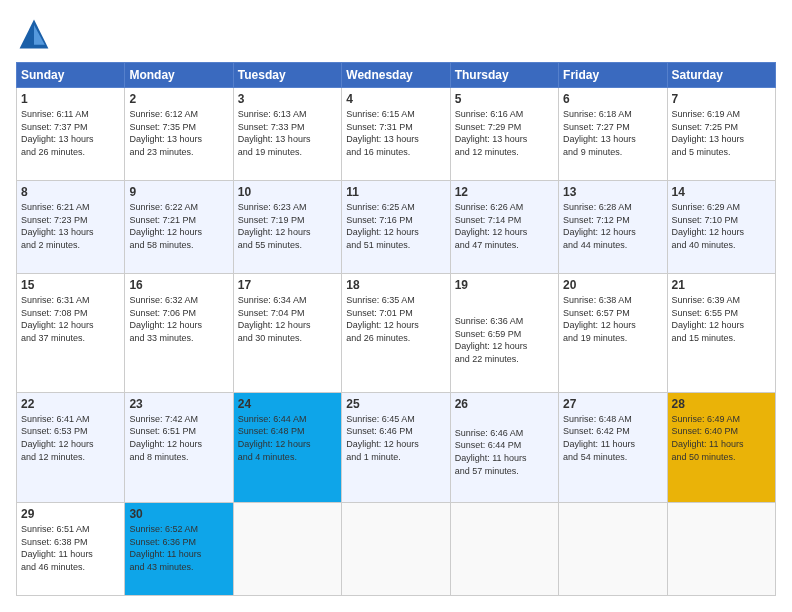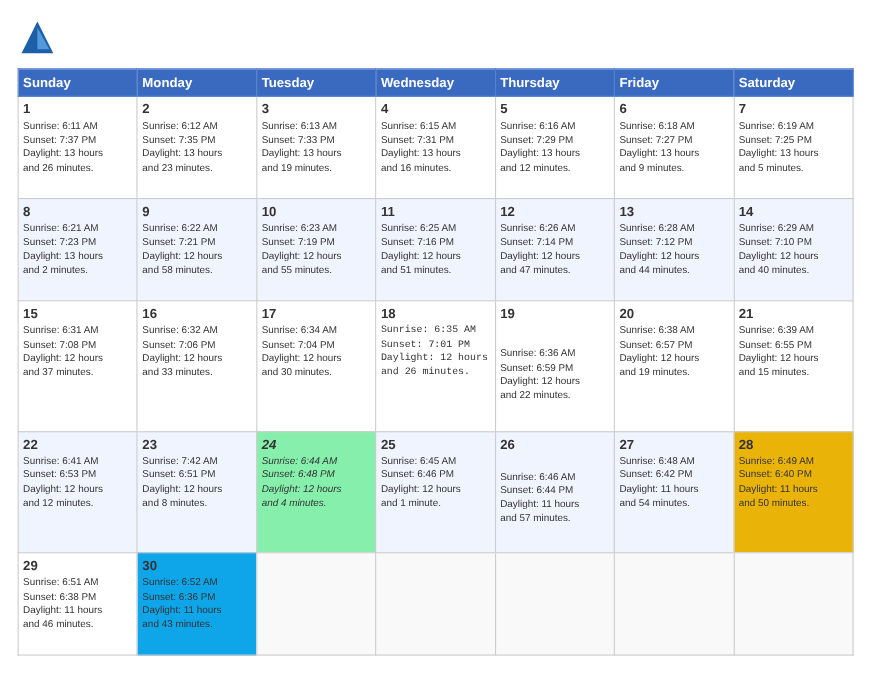--- a/index.html
+++ b/index.html
@@ -248,21 +248,21 @@
           </td>
           <td style="background: rgb(255, 255, 255);">
             <span class="day-number">17</span>
             <div class="day-info" style="white-space: pre-line;">Sunrise: 6:34 AM
 Sunset: 7:04 PM
 Daylight: 12 hours
 and 30 minutes.</div>
           </td>
           <td style="background: rgb(255, 255, 255);">
             <span class="day-number">18</span>
-            <div class="day-info" style="white-space: pre-line; font-family: Liberation Mono, monospace;">Sunrise: 6:35 AM
+            <div class="day-info" style="white-space: pre-line;">Sunrise: 6:35 AM
 Sunset: 7:01 PM
 Daylight: 12 hours
 and 26 minutes.</div>
           </td>
           <td style="background: rgb(255, 255, 255);">
             <span class="day-number">19</span>
             <div class="day-info" style="white-space: pre-line; margin-top: 23px;">Sunrise: 6:36 AM
 Sunset: 6:59 PM
 Daylight: 12 hours
 and 22 minutes.</div>
@@ -290,21 +290,21 @@
 Daylight: 12 hours
 and 12 minutes.</div>
           </td>
           <td style="background: rgb(240, 244, 255);">
             <span class="day-number">23</span>
             <div class="day-info" style="white-space: pre-line;">Sunrise: 7:42 AM
 Sunset: 6:51 PM
 Daylight: 12 hours
 and 8 minutes.</div>
           </td>
-          <td style="background: #86efac; font-style: italic;">
+          <td style="background: #0ea5e9;">
             <span class="day-number">24</span>
             <div class="day-info" style="white-space: pre-line;">Sunrise: 6:44 AM
 Sunset: 6:48 PM
 Daylight: 12 hours
 and 4 minutes.</div>
           </td>
           <td style="background: rgb(240, 244, 255);">
             <span class="day-number">25</span>
             <div class="day-info" style="white-space: pre-line;">Sunrise: 6:45 AM
 Sunset: 6:46 PM

